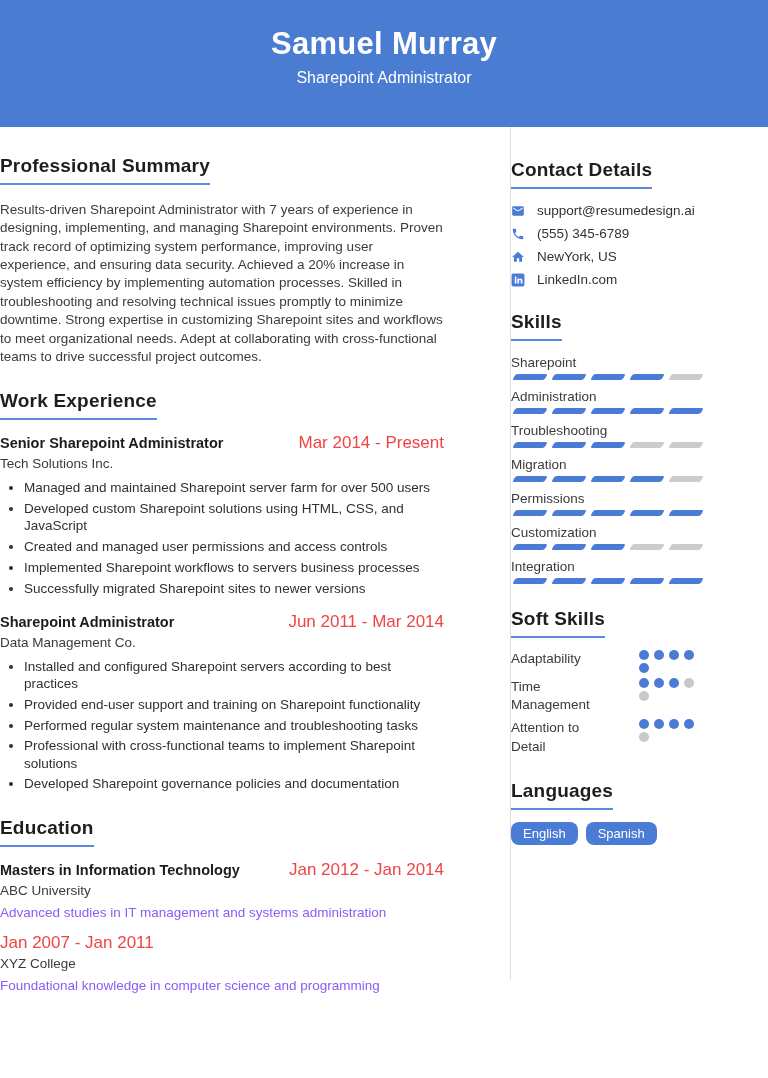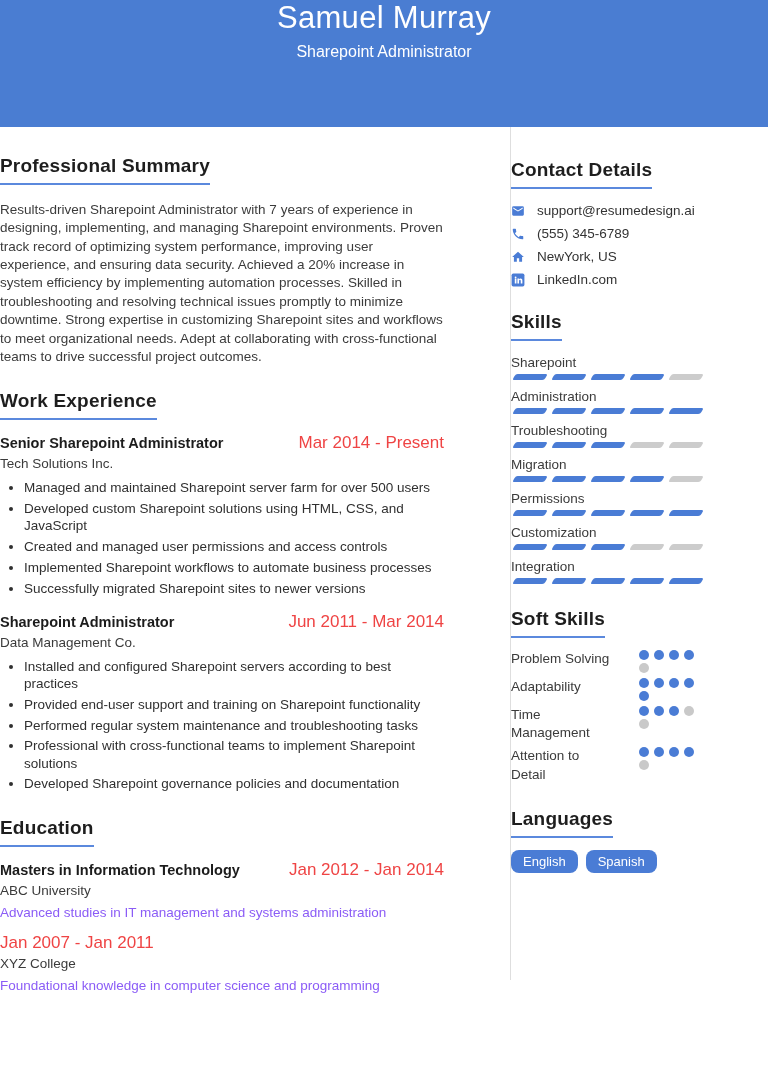--- a/index.html
+++ b/index.html
@@ -13,22 +13,23 @@
     overflow: hidden;
   }
   
   .header {
     height: 127px;
     background: #4a7dd2;
     text-align: center;
     color: #ffffff;
   }
   .header .name {
+    padding-top: 26px;
     font-size: 31px;
-    font-weight: 400;
+    font-weight: 700;
     letter-spacing: .3px;
   }
   .header .role {
     margin-top: 7px;
     font-size: 16px;
     font-weight: 400;
   }
   
   .columns { display: flex; }
   .left-col  { width: 444px; padding-top: 28px; }
@@ -141,21 +142,21 @@
             <div class="job">
               <div class="job-head">
                 <div class="job-title">Senior Sharepoint Administrator</div>
                 <div class="job-date">Mar 2014 - Present</div>
               </div>
               <div class="job-company">Tech Solutions Inc.</div>
               <ul class="bullets">
                 <li>Managed and maintained Sharepoint server farm for over 500 users</li>
                 <li>Developed custom Sharepoint solutions using HTML, CSS, and JavaScript</li>
                 <li>Created and managed user permissions and access controls</li>
-                <li>Implemented Sharepoint workflows to automate business processes</li>
+                <li>Implemented Sharepoint workflows to servers business processes</li>
                 <li>Successfully migrated Sharepoint sites to newer versions</li>
               </ul>
             </div>
             <div class="job">
               <div class="job-head">
                 <div class="job-title">Sharepoint Administrator</div>
                 <div class="job-date">Jun 2011 - Mar 2014</div>
               </div>
               <div class="job-company">Data Management Co.</div>
               <ul class="bullets">
@@ -310,30 +311,20 @@
               </div>
             </div>
           </div>
       </div>
 
       <div class="section" style="margin-top:4px">
         <h2 class="sec">Soft Skills</h2>
         <div class="sec-gap" style="height:12px"></div>
         <div id="soft-list">
             <div class="soft">
-              <div class="soft-name">Problem Solving</div>
-              <div class="soft-dots">
-                <span class="dot on"></span>
-                <span class="dot on"></span>
-                <span class="dot on"></span>
-                <span class="dot on"></span>
-                <span class="dot"></span>
-              </div>
-            </div>
-            <div class="soft">
               <div class="soft-name">Adaptability</div>
               <div class="soft-dots">
                 <span class="dot on"></span>
                 <span class="dot on"></span>
                 <span class="dot on"></span>
                 <span class="dot on"></span>
                 <span class="dot on"></span>
               </div>
             </div>
             <div class="soft">

